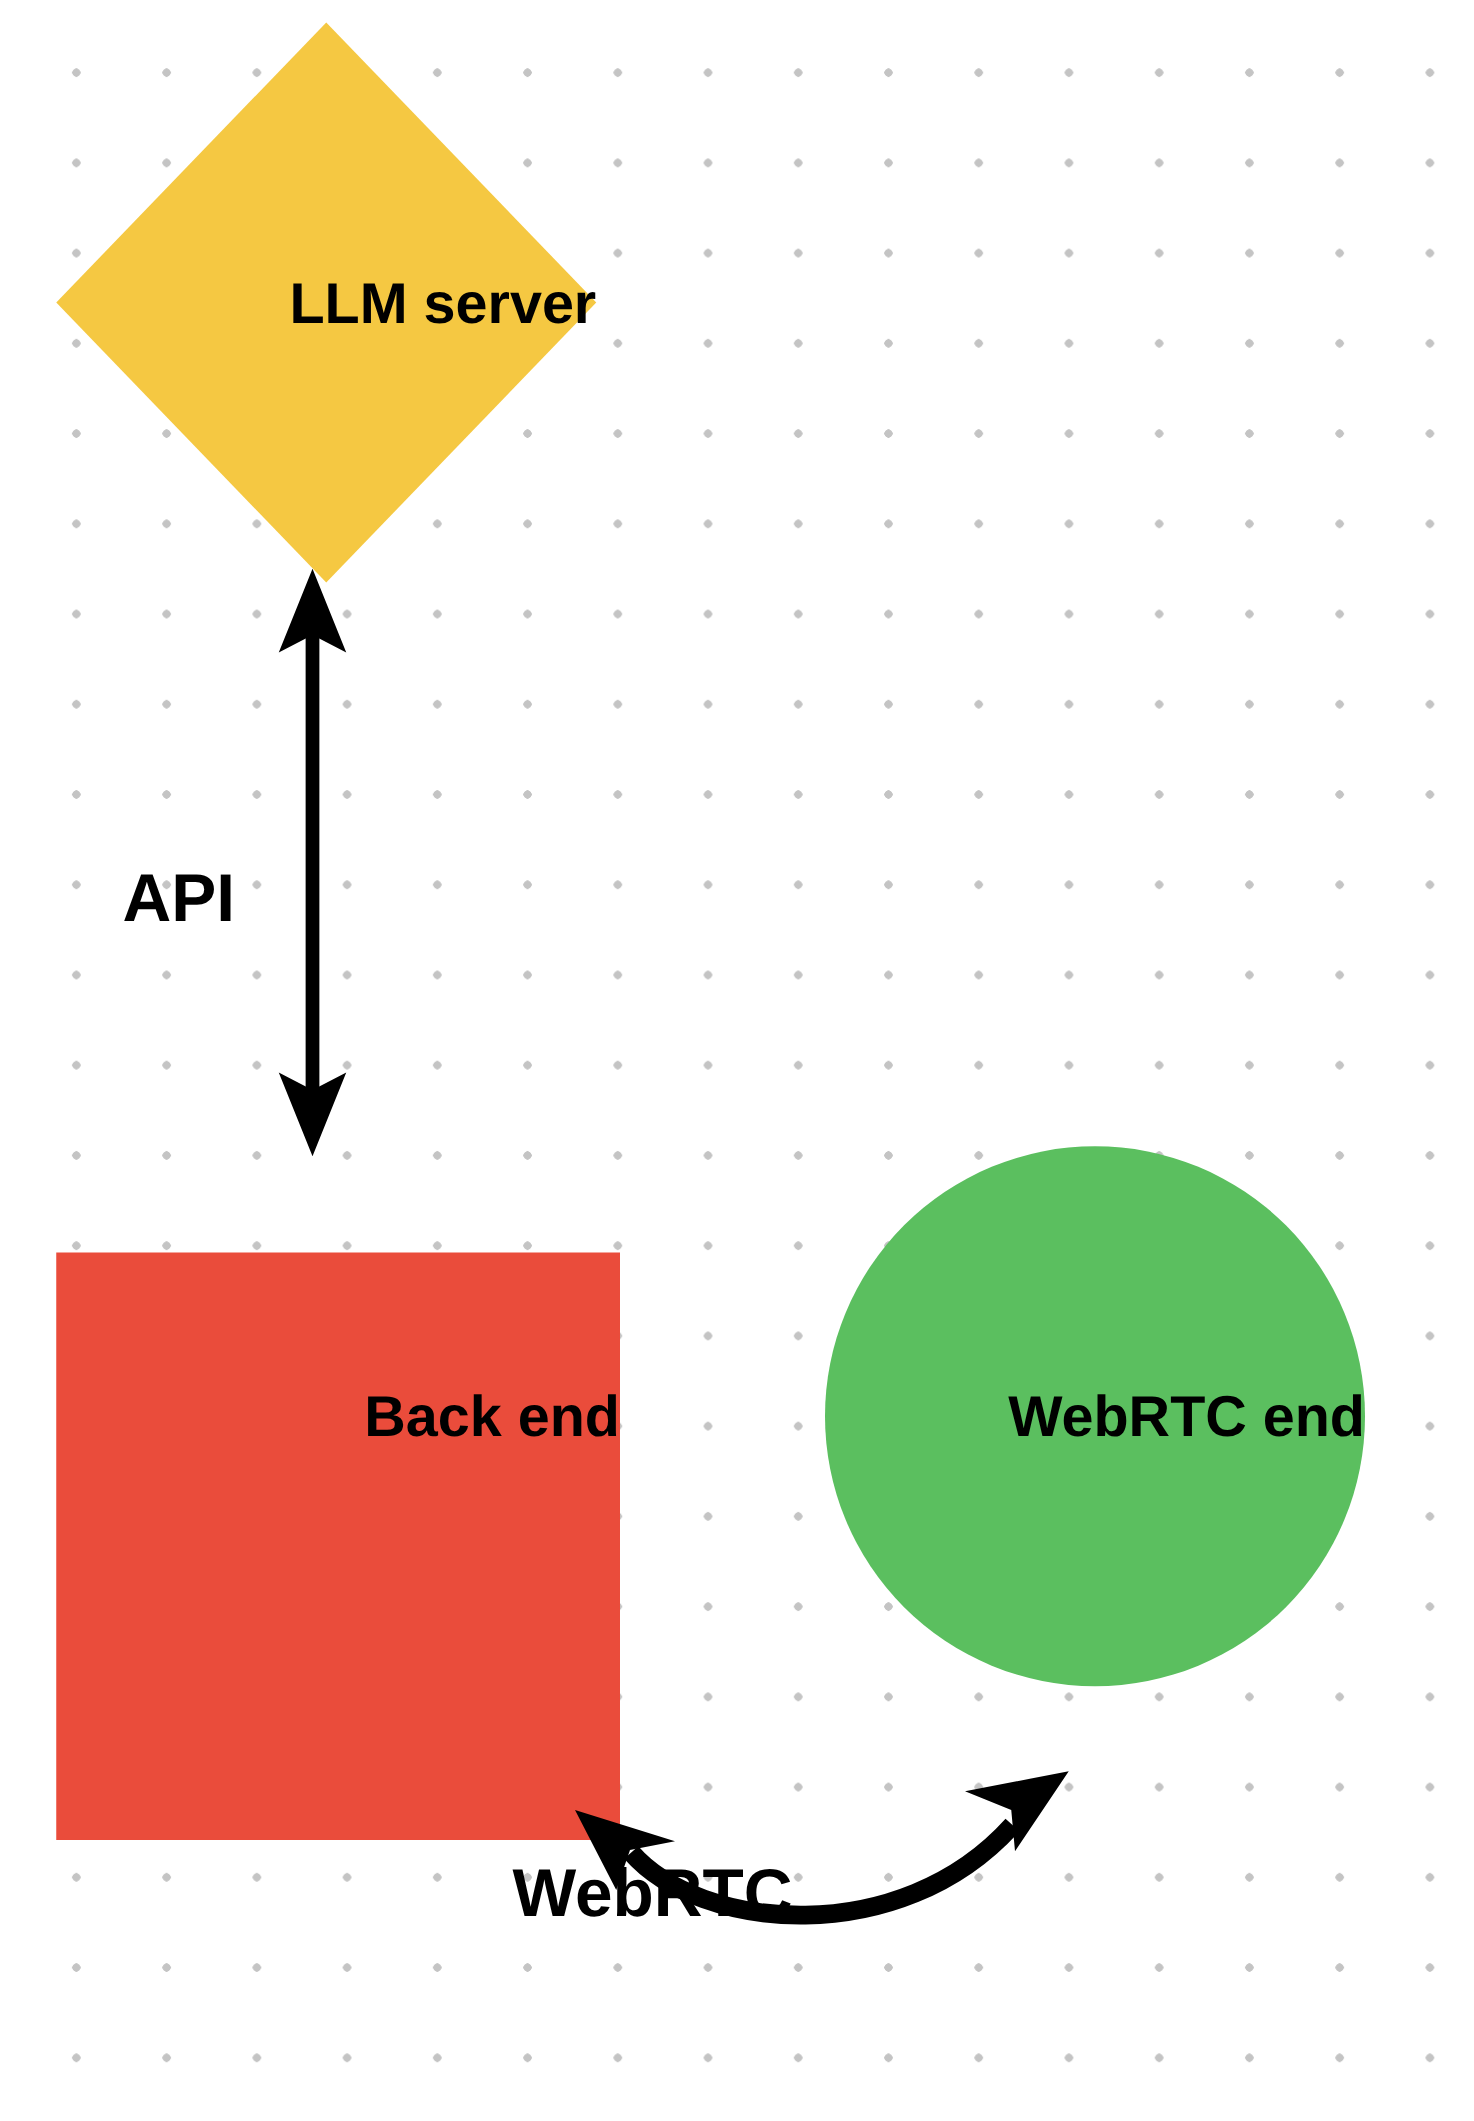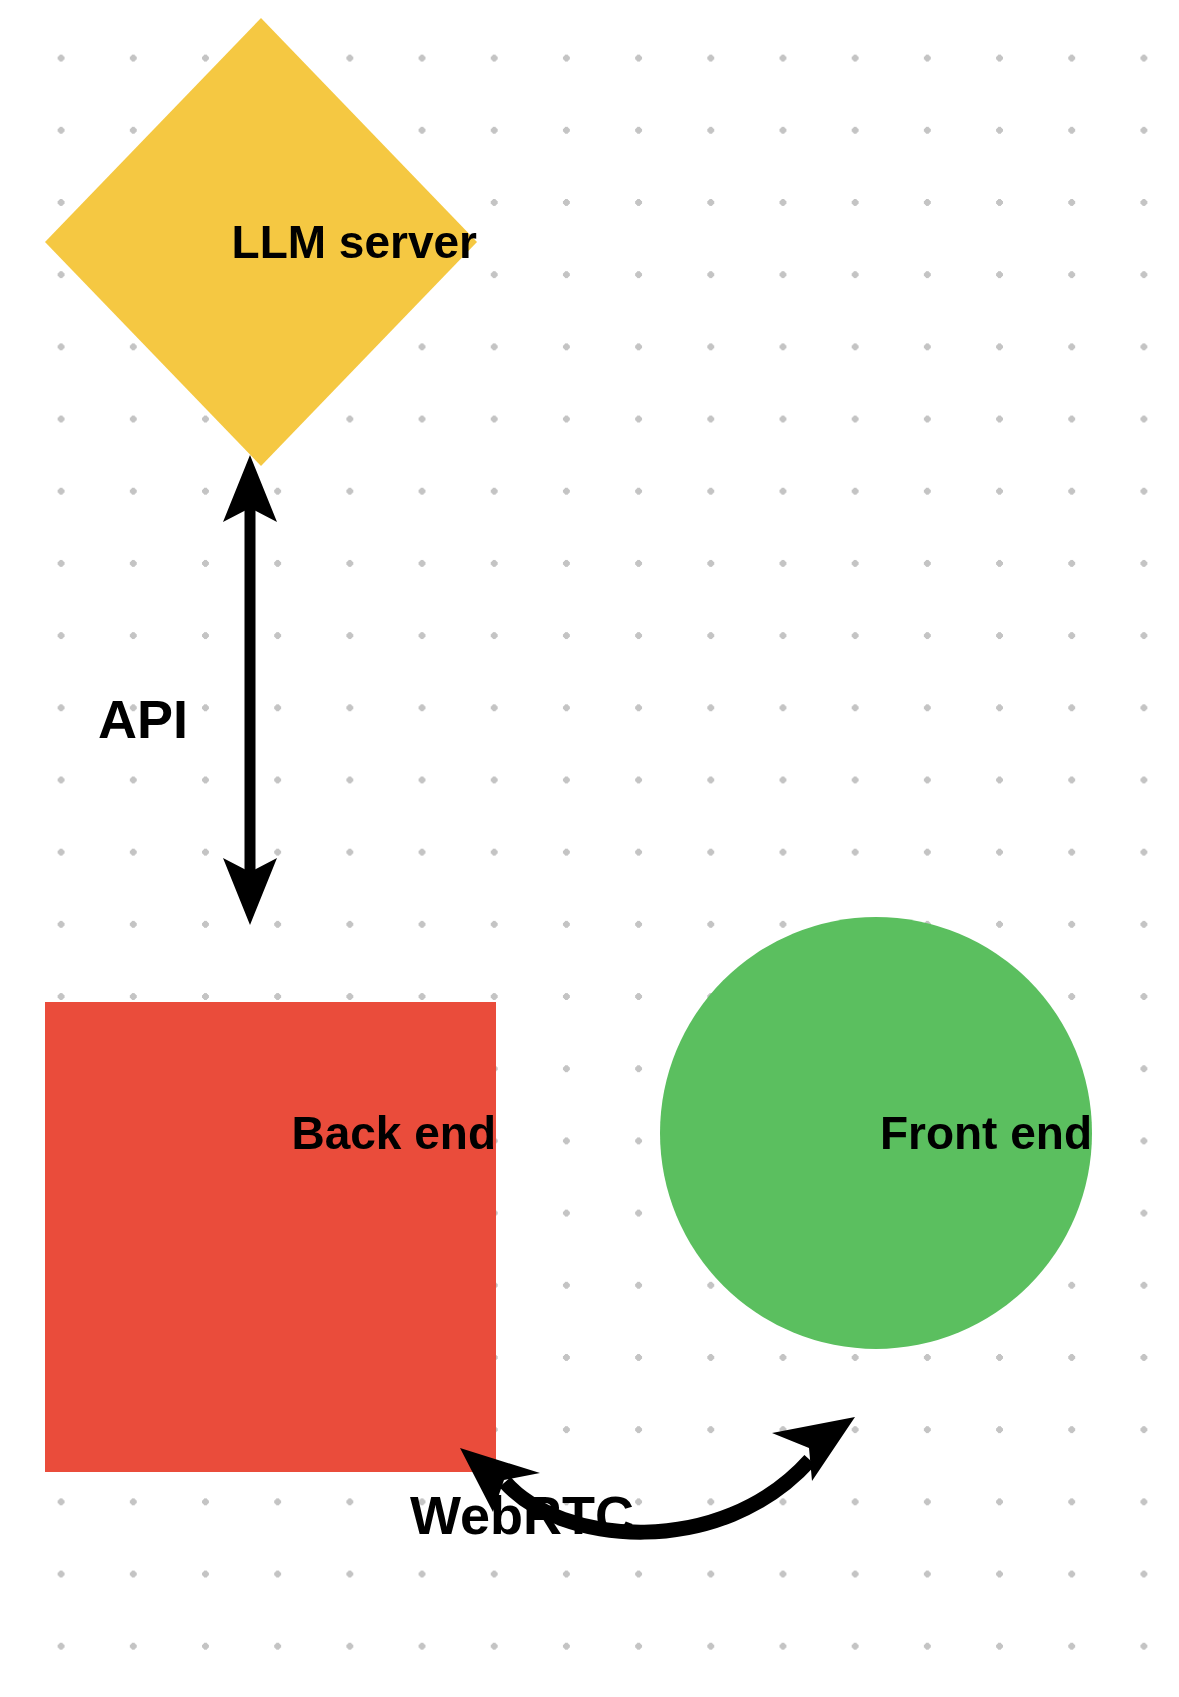--- a/index.html
+++ b/index.html
@@ -112,19 +112,19 @@
       <path d="M 505 1482 C 560 1545, 720 1560, 810 1460" fill="none" stroke="#000000" stroke-width="15" stroke-linecap="butt"></path>
       <polygon points="460,1448 540,1473 504,1480 493,1512"></polygon>
       <polygon points="855,1417 772,1433 809,1448 812,1481"></polygon>
     </g>
   </svg>
 
   <div class="node-label" id="llm-label">LLM server</div>
 
   <div class="node-label" id="backend-label">Back end</div>
 
-  <div class="node-label" id="frontend-label">Front end</div>
+  <div class="node-label" id="frontend-label">WebRTC end</div>
 
   <div class="edge-label" id="api-label">API</div>
 
   <div class="edge-label" id="webrtc-label">WebRTC</div>
 
 </div>
 
 </body></html>

